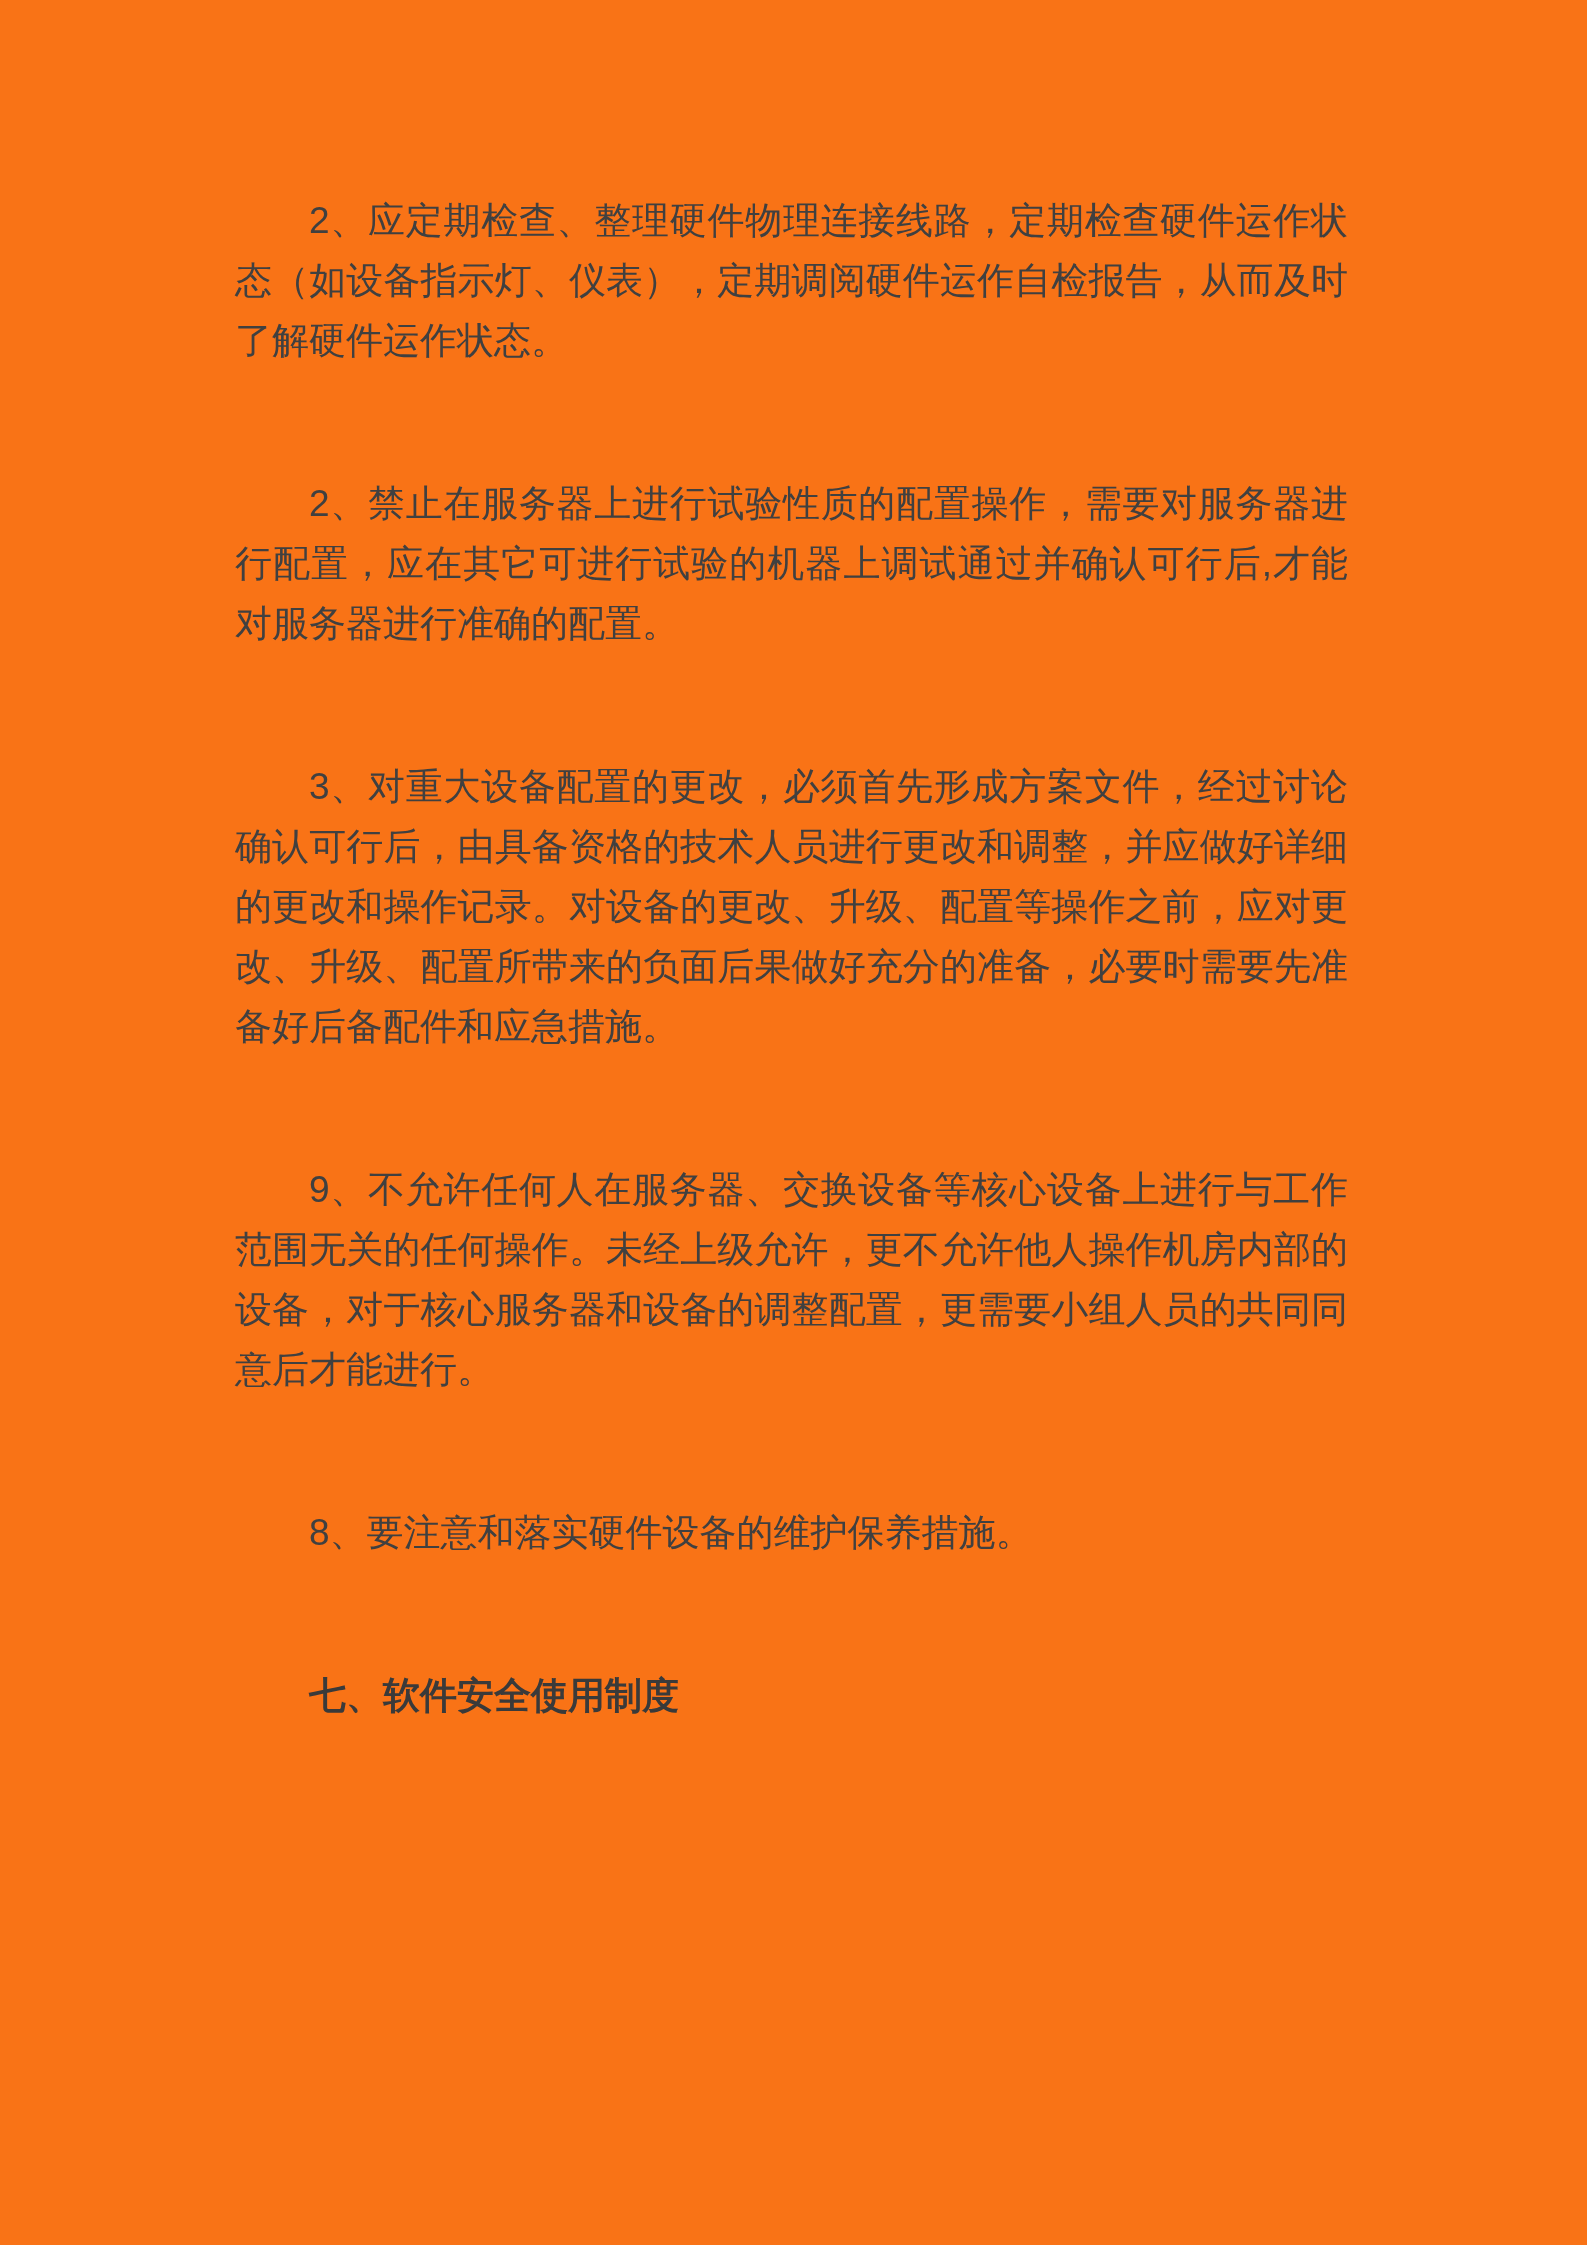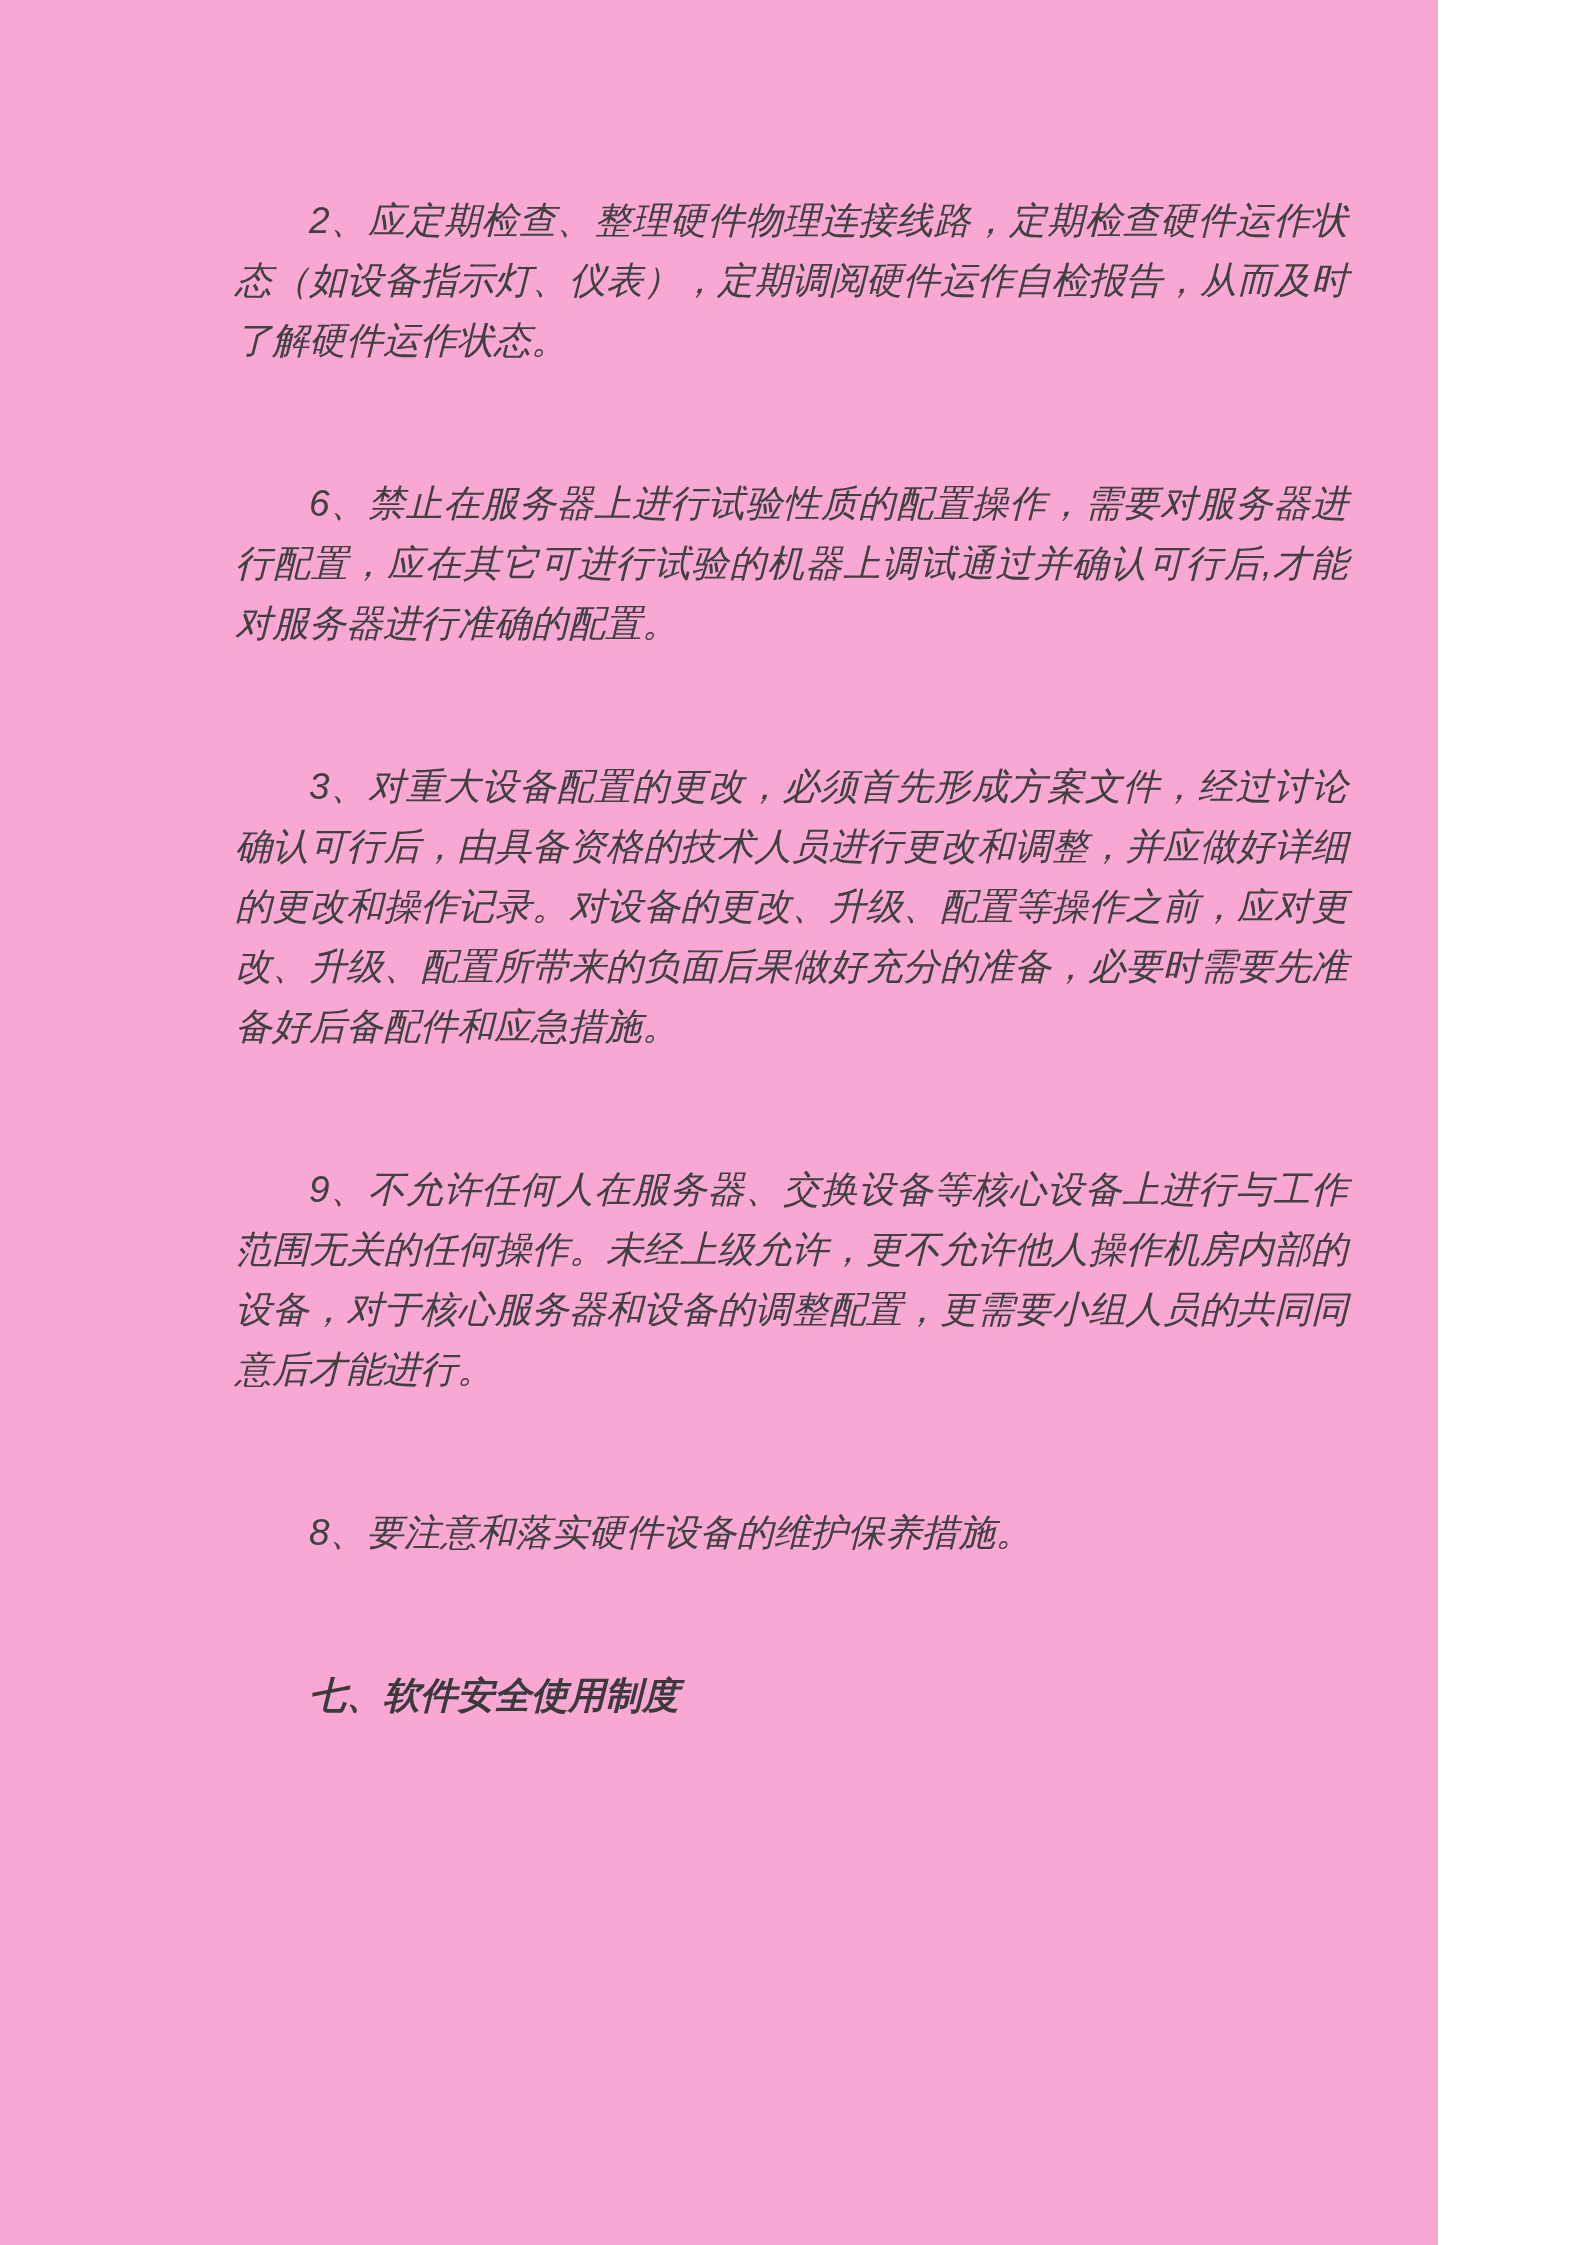--- a/index.html
+++ b/index.html
@@ -3,26 +3,25 @@
 <meta charset="utf-8">
 <style>
   * { box-sizing: border-box; }
   html, body {
     margin: 0;
     padding: 0;
     background: #ffffff;
   }
   .page {
     position: relative;
-    width: 1438px;
+    width: 1587px;
     height: 2245px;
-    background: #f9a8d4;
+    background: #f97316;
     overflow: hidden;
     font-family: "Liberation Sans", "DejaVu Sans", sans-serif;
-    font-style: italic;
   }
   .content {
     position: absolute;
     top: 191px;
     left: 235px;
     width: 1113px;
     color: #404040;
   }
   .body-para {
     margin: 0 0 103px 0;
@@ -43,19 +42,19 @@
     text-indent: 2em;
     text-align: left;
   }
 </style>
 </head>
 <body>
 
 <div class="page">
   <div class="content">
     <p class="body-para">2、应定期检查、整理硬件物理连接线路，定期检查硬件运作状态（如设备指示灯、仪表），定期调阅硬件运作自检报告，从而及时了解硬件运作状态。</p>
-    <p class="body-para">6、禁止在服务器上进行试验性质的配置操作，需要对服务器进行配置，应在其它可进行试验的机器上调试通过并确认可行后,才能对服务器进行准确的配置。</p>
+    <p class="body-para">2、禁止在服务器上进行试验性质的配置操作，需要对服务器进行配置，应在其它可进行试验的机器上调试通过并确认可行后,才能对服务器进行准确的配置。</p>
     <p class="body-para">3、对重大设备配置的更改，必须首先形成方案文件，经过讨论确认可行后，由具备资格的技术人员进行更改和调整，并应做好详细的更改和操作记录。对设备的更改、升级、配置等操作之前，应对更改、升级、配置所带来的负面后果做好充分的准备，必要时需要先准备好后备配件和应急措施。</p>
     <p class="body-para">9、不允许任何人在服务器、交换设备等核心设备上进行与工作范围无关的任何操作。未经上级允许，更不允许他人操作机房内部的设备，对于核心服务器和设备的调整配置，更需要小组人员的共同同意后才能进行。</p>
     <p class="body-para">8、要注意和落实硬件设备的维护保养措施。</p>
     <h2 class="section-heading">七、软件安全使用制度</h2>
   </div>
 </div>
 
 </body></html>

